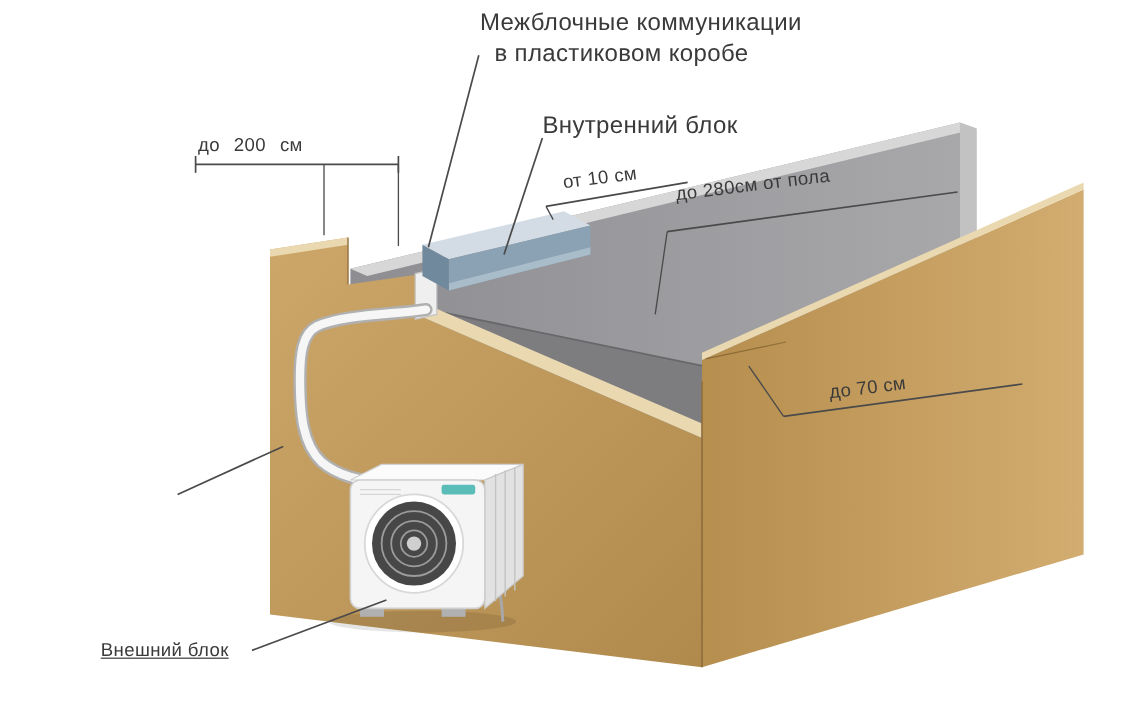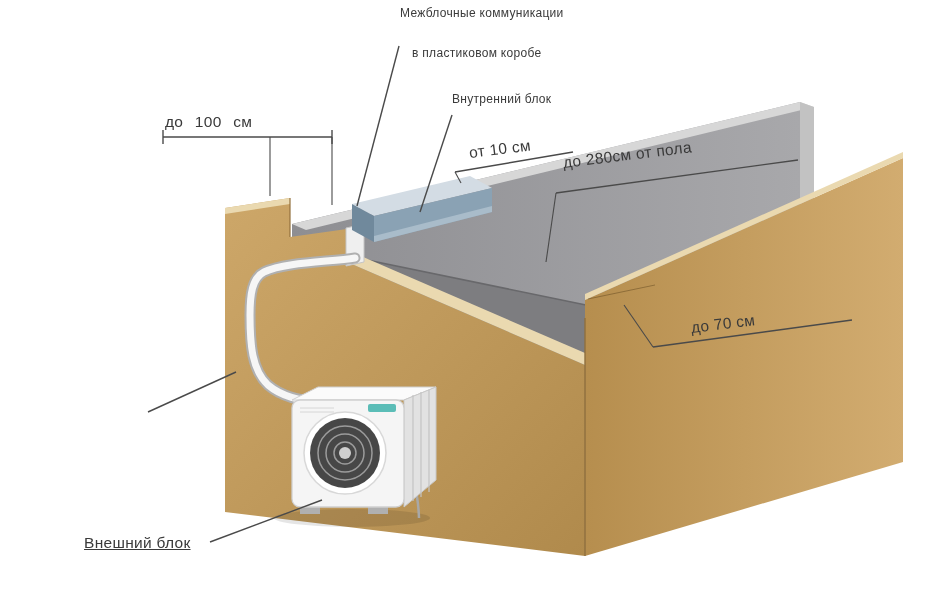--- a/index.html
+++ b/index.html
@@ -5,22 +5,22 @@
   html,body{margin:0;padding:0;background:#ffffff;}
   .stage{
     position:relative;width:940px;height:600px;background:#ffffff;
     font-family:"Liberation Sans",sans-serif;overflow:hidden;
   }
   .stage svg{position:absolute;left:0;top:0;}
   .lbl{
     position:absolute;color:#3a3a3a;font-size:15.5px;line-height:1.3;
     white-space:nowrap;letter-spacing:.3px;
   }
-  .lbl.big{font-size:12px;}
-  .lbl .indent{padding-left:12px;display:block;margin-top:24px;}
+  .lbl.big{font-size:20px;}
+  .lbl .indent{padding-left:12px;display:block;}
   .rot{transform:rotate(-7deg);transform-origin:left top;}
   .dim100{word-spacing:7px;}
 </style>
 </head>
 <body>
 
 <div class="stage">
 
   <svg width="940" height="600" viewBox="0 0 940 600">
     <defs>
@@ -125,21 +125,21 @@
     </g>
   </svg>
 
   <div class="lbl big" style="left:400px;top:6px;">
     <span>Межблочные коммуникации</span>
     <span class="indent">в пластиковом коробе</span>
   </div>
 
   <div class="lbl big" style="left:452px;top:92px;">Внутренний блок</div>
 
-  <div class="lbl dim100" style="left:165px;top:112px;">до 100 см</div>
+  <div class="lbl dim100" style="left:165px;top:112px;">до 200 см</div>
 
   <div class="lbl rot" style="left:468px;top:143px;">от 10 см</div>
 
   <div class="lbl rot" style="left:562px;top:153px;">до 280см от пола</div>
 
   <div class="lbl rot" style="left:690px;top:318px;">до 70 см</div>
 
 
   <div class="lbl" style="left:84px;top:533px;text-decoration:underline;">Внешний блок</div>
 

